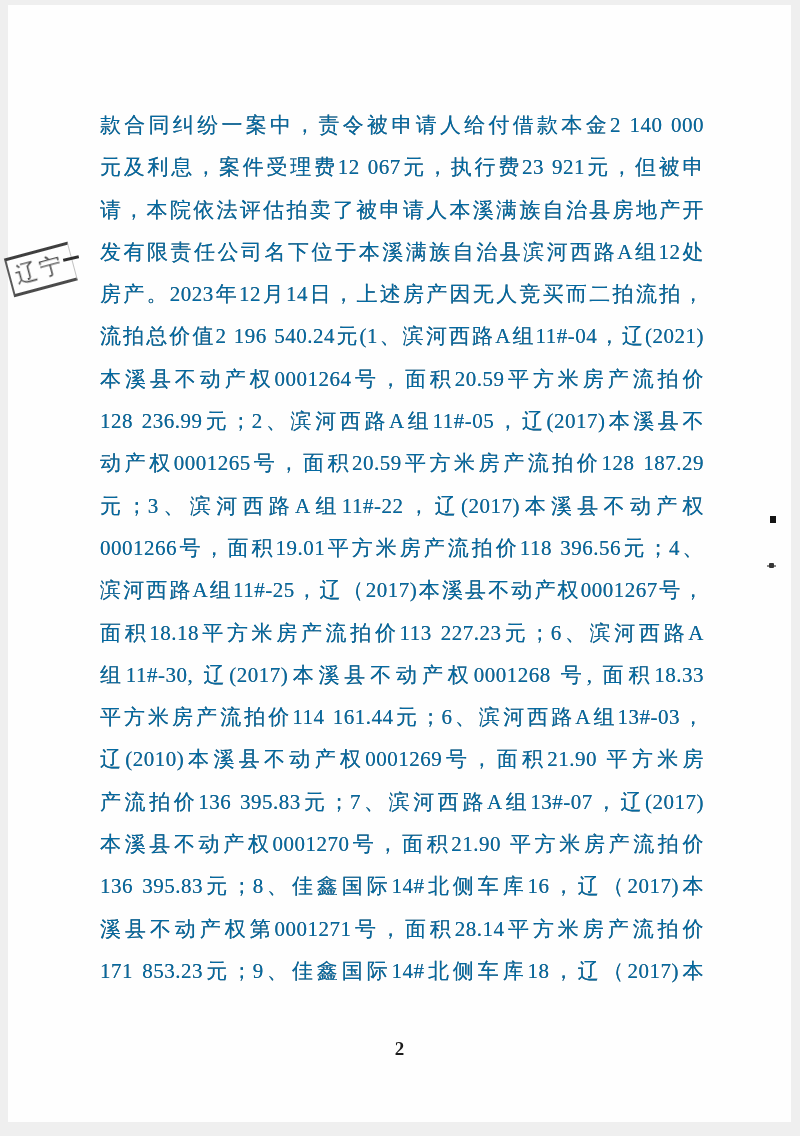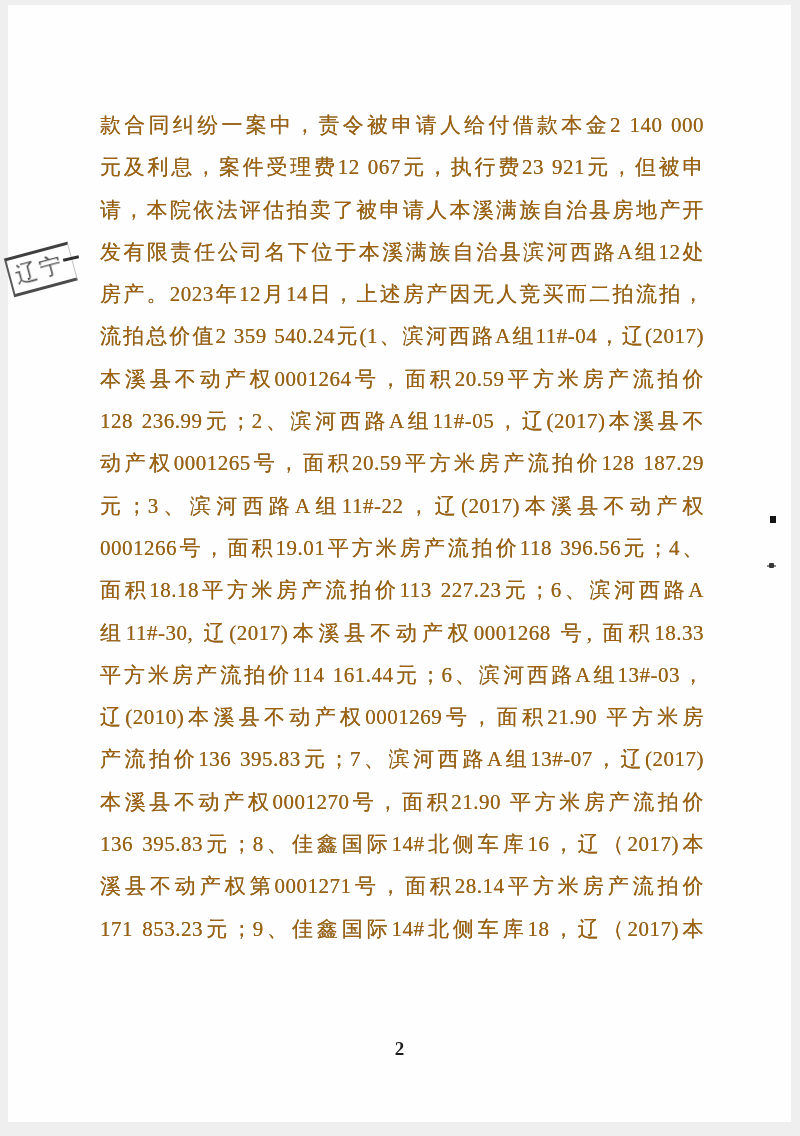--- a/index.html
+++ b/index.html
@@ -25,21 +25,21 @@
   .body-text {
     position: absolute;
     left: 92px;
     top: 99px;
     width: 604px;
   }
   .line {
     font-size: 21px;
     line-height: 42.3px;
     height: 42.3px;
-    color: #a16207;
+    color: #0369a1;
     text-align: justify;
     text-align-last: justify;
     text-justify: inter-character;
     letter-spacing: 0.5px;
     text-shadow: 0 0 0.6px rgba(10,10,10,0.6);
     overflow: hidden;
   }
   .page-number {
     position: absolute;
     left: 0;
@@ -104,26 +104,27 @@
     <span>辽宁</span>
   </div>
   <div class="stamp-tail"></div>
 
   <div class="body-text">
       <div class="line">款合同纠纷一案中，责令被申请人给付借款本金2 140 000</div>
       <div class="line">元及利息，案件受理费12 067元，执行费23 921元，但被申</div>
       <div class="line">请，本院依法评估拍卖了被申请人本溪满族自治县房地产开</div>
       <div class="line">发有限责任公司名下位于本溪满族自治县滨河西路A组12处</div>
       <div class="line">房产。2023年12月14日，上述房产因无人竞买而二拍流拍，</div>
-      <div class="line">流拍总价值2 359 540.24元(1、滨河西路A组11#-04，辽(2017)</div>
+      <div class="line">流拍总价值2 196 540.24元(1、滨河西路A组11#-04，辽(2021)</div>
       <div class="line">本溪县不动产权0001264号，面积20.59平方米房产流拍价</div>
       <div class="line">128 236.99元；2、滨河西路A组11#-05，辽(2017)本溪县不</div>
       <div class="line">动产权0001265号，面积20.59平方米房产流拍价128 187.29</div>
       <div class="line">元；3、滨河西路A组11#-22，辽(2017)本溪县不动产权</div>
       <div class="line">0001266号，面积19.01平方米房产流拍价118 396.56元；4、</div>
+      <div class="line">滨河西路A组11#-25，辽（2017)本溪县不动产权0001267号，</div>
       <div class="line">面积18.18平方米房产流拍价113 227.23元；6、滨河西路A</div>
       <div class="line">组11#-30, 辽(2017)本溪县不动产权0001268 号, 面积18.33</div>
       <div class="line">平方米房产流拍价114 161.44元；6、滨河西路A组13#-03，</div>
       <div class="line">辽(2010)本溪县不动产权0001269号，面积21.90 平方米房</div>
       <div class="line">产流拍价136 395.83元；7、滨河西路A组13#-07，辽(2017)</div>
       <div class="line">本溪县不动产权0001270号，面积21.90 平方米房产流拍价</div>
       <div class="line">136 395.83元；8、佳鑫国际14#北侧车库16，辽（2017)本</div>
       <div class="line">溪县不动产权第0001271号，面积28.14平方米房产流拍价</div>
       <div class="line">171 853.23元；9、佳鑫国际14#北侧车库18，辽（2017)本</div>
     </div>

